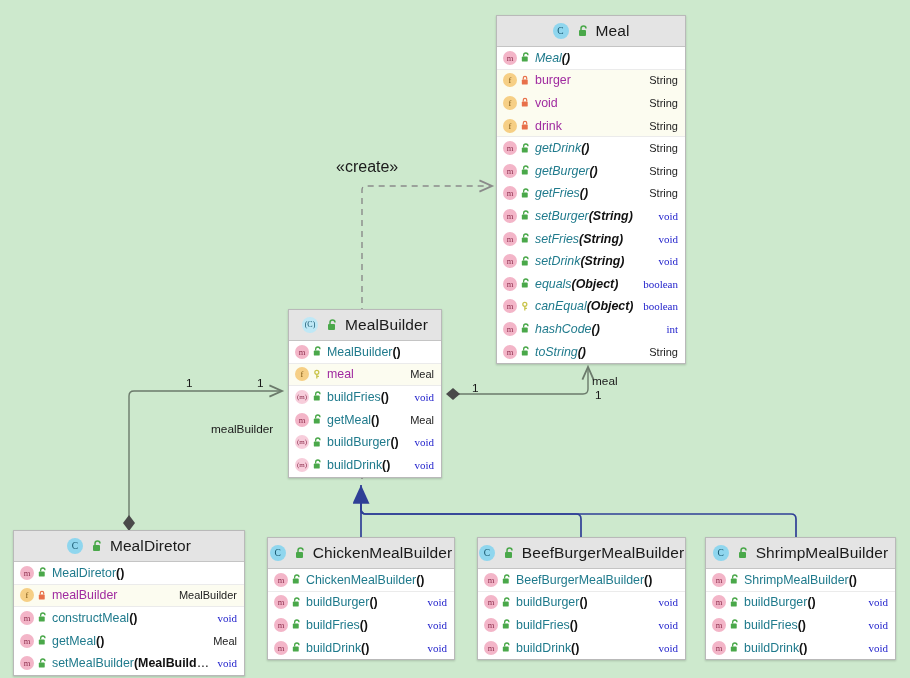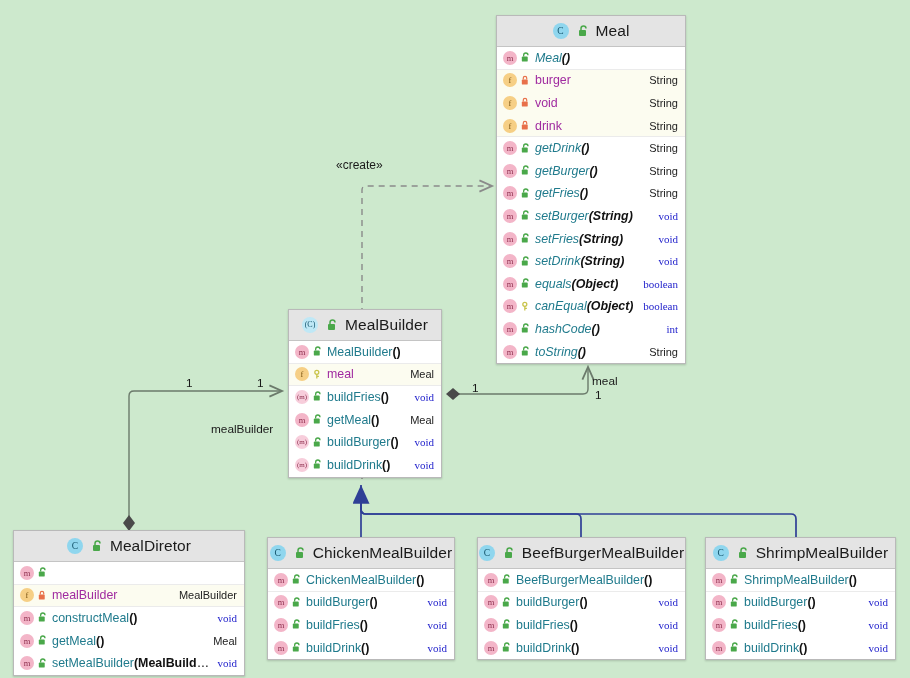--- a/index.html
+++ b/index.html
@@ -116,21 +116,21 @@
 
   .vis { flex: 0 0 auto; margin-right: 5px; width: 10px; height: 13px; display:inline-block; }
 
   
   .elabel {
     position: absolute;
     font-size: 11.8px;
     color: #1a1a1a;
     white-space: nowrap;
   }
-  .elabel.stereo { font-size: 12px; }
+  .elabel.stereo { font-size: 16px; }
 
   .watermark {
     position: absolute;
     left: 712px;
     top: 648px;
     font-size: 15.5px;
     color: #b7b7b7;
     opacity: .85;
     letter-spacing: .3px;
     white-space: nowrap;
@@ -446,20 +446,21 @@
     </div>
     <div class="rows">
         <div class="row ctor">
           <span class="ico">
             <span class="mem-ico m">m</span>
           </span>
           <span class="vis"><svg width="10" height="12" viewBox="0 0 11 12">
               <rect x="2" y="5.5" width="6.5" height="5.5" rx="1" fill="#4aa84a"></rect>
               <path d="M4 5.5 V4 A2.1 2.1 0 0 1 8.8 4" fill="none" stroke="#4aa84a" stroke-width="1.4"></path>
             </svg></span>
+          <span class="sig"><span class="name-m">MealDiretor</span><span class="paren">()</span></span>
         </div>
         <div class="row field last">
           <span class="ico">
             <span class="mem-ico f">f</span>
           </span>
           <span class="vis"><svg width="10" height="12" viewBox="0 0 11 12">
               <rect x="2" y="5.5" width="6.5" height="5.5" rx="1" fill="#e8704a"></rect>
               <path d="M3.6 5.5 V3.9 A1.9 1.9 0 0 1 7.4 3.9 V5.5" fill="none" stroke="#e8704a" stroke-width="1.3"></path>
             </svg></span>
           <span class="sig"><span class="name-f">mealBuilder</span></span>

